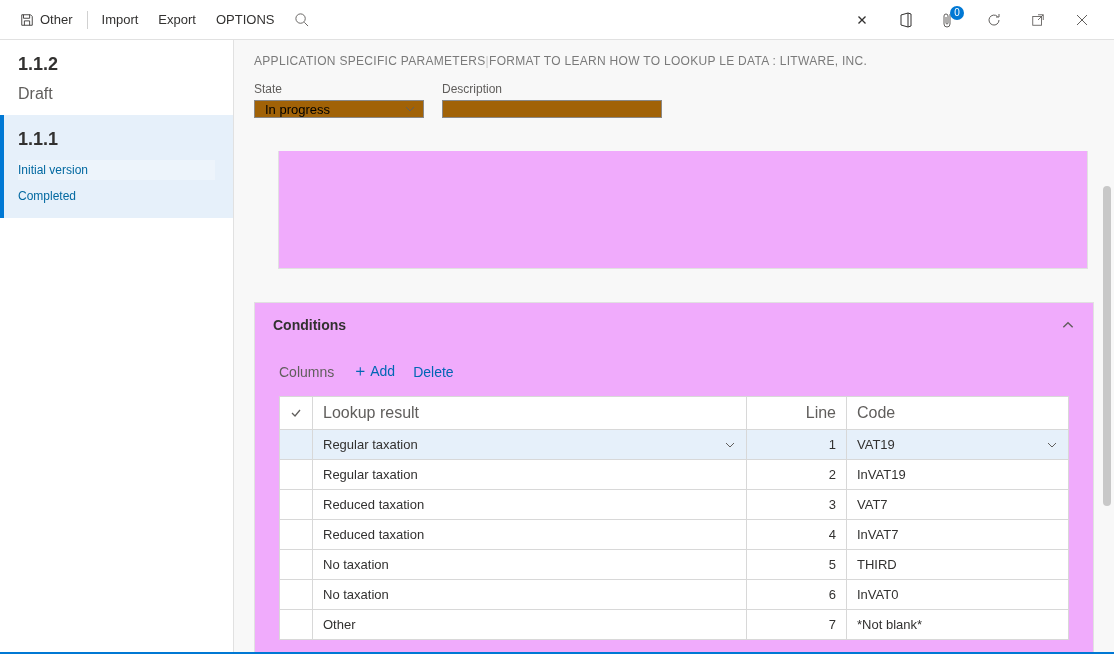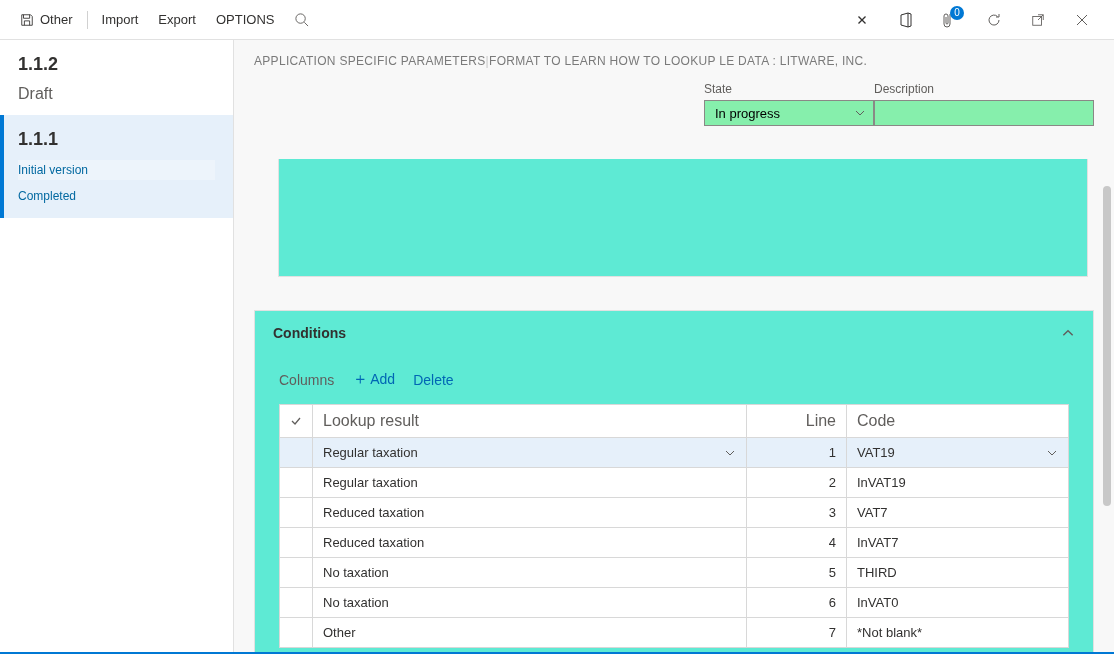--- a/index.html
+++ b/index.html
@@ -24,28 +24,28 @@
 .version-status { font-size: 16px; color: #605e5c; }
 .version-block.selected { background: #e6f0fa; border-left: 4px solid #0078d4; padding-left: 14px; }
 .version-sub { font-size: 12px; color: #0369a1; background: #f1f1f1; padding: 3px 0 3px 0; margin-top: 6px; }
 .version-block.selected .version-sub { background: rgba(255,255,255,0.3); }
 
 
 .content { flex: 1; background: #f8f8f8; padding: 14px 20px 0 20px; overflow-y: auto; position: relative; }
 .breadcrumb { font-size: 12px; color: #7a7a7a; letter-spacing: 0.3px; margin-bottom: 14px; display: flex; align-items: center; }
 .breadcrumb .sep { color: #c8c8c8; }
 
-.form-row { display: flex; margin-bottom: 16px; justify-content: flex-end; }
+.form-row { display: flex; gap: 18px; margin-bottom: 16px; }
 .form-field label { font-size: 12px; color: #605e5c; display: block; margin-bottom: 4px; }
 .select-wrap { position: relative; width: 170px; }
-.select-wrap input, .text-input { width: 100%; height: 26px; border: 1px solid #8a8886; padding: 0 28px 0 10px; font-size: 13px; background: #86efac; }
+.select-wrap input, .text-input { width: 100%; height: 18px; border: 1px solid #8a8886; padding: 0 28px 0 10px; font-size: 13px; background: #a16207; }
 .text-input { width: 220px; padding-right: 10px; }
 .select-wrap .chev { position: absolute; right: 8px; top: 50%; transform: translateY(-50%); pointer-events: none; color: #605e5c; }
 
-.panel { background: #5eead4; border: 1px solid #e1e1e1; margin-bottom: 14px; margin-top: 33px; }
+.panel { background: #f0abfc; border: 1px solid #e1e1e1; margin-bottom: 14px; margin-top: 33px; }
 .panel-empty { height: 118px; margin-left: 24px; margin-right: 6px; border-top: none; }
 .panel-header { padding: 14px 18px; font-weight: 600; font-size: 14px; display: flex; justify-content: space-between; align-items: center; cursor: pointer; }
 .panel-body { padding: 10px 24px 14px 24px; }
 
 .grid-toolbar { display: flex; align-items: center; gap: 18px; margin-bottom: 10px; padding: 4px 0; }
 .grid-toolbar .link { color: #0066b4; cursor: pointer; font-size: 14px; }
 .grid-toolbar .muted { color: #605e5c; cursor: pointer; font-size: 14px; }
 .plus { color: #0066b4; font-size: 16px; margin-right: 2px; font-weight: 300; }
 
 table.grid { width: 100%; border-collapse: collapse; }

